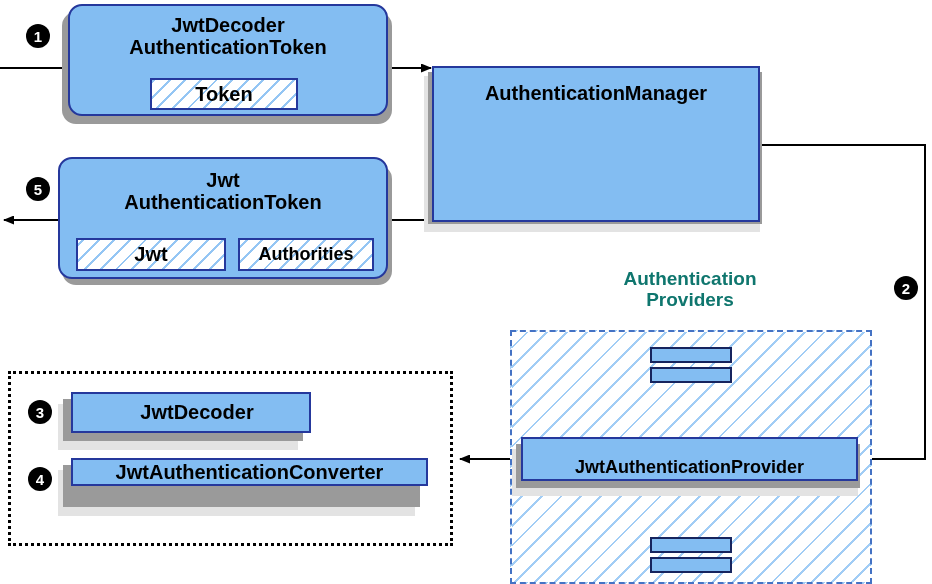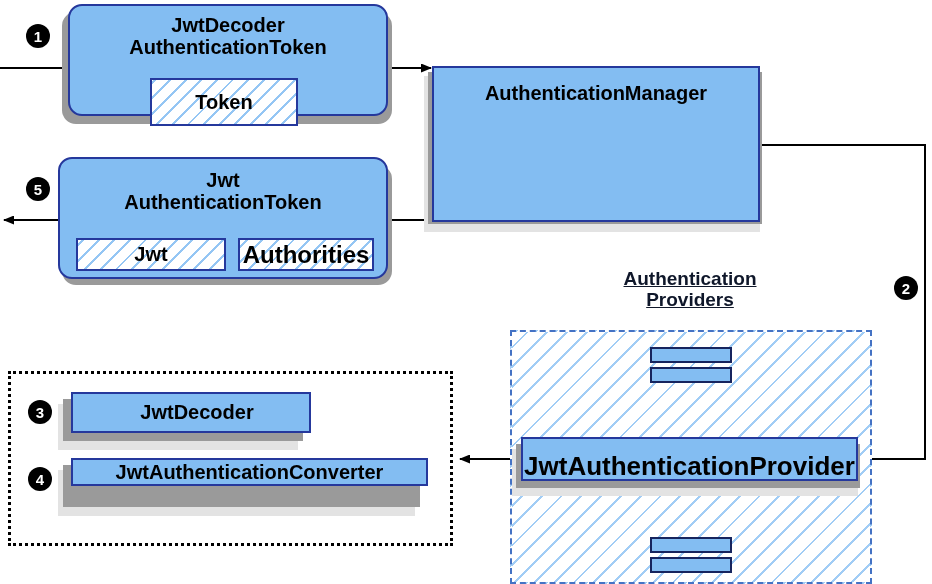--- a/index.html
+++ b/index.html
@@ -92,25 +92,24 @@
     position: absolute;
     box-sizing: border-box;
     border: 3px dotted #000000;
     background: transparent;
     z-index: 1;
   }
   .group-label {
     position: absolute;
     text-align: center;
     font-weight: bold;
-    color: #0f172a;
+    color: #0f766e;
     line-height: 1.12;
     white-space: pre-line;
     z-index: 4;
-    text-decoration: underline;
   }
   
   .bar {
     position: absolute;
     box-sizing: border-box;
     background: #83BDF2;
     border: 2px solid #16245E;
     z-index: 5;
   }
   
@@ -168,47 +167,47 @@
 
   <div class="bar" style="left:650px; top:347px; width:82px; height:16px;"></div>
   <div class="bar" style="left:650px; top:367px; width:82px; height:16px;"></div>
 
   <div class="bar" style="left:650px; top:537px; width:82px; height:16px;"></div>
   <div class="bar" style="left:650px; top:557px; width:82px; height:16px;"></div>
 
   <div class="shadow-b" style="left:512px; top:449px; width:346px; height:47px;"></div>
   <div class="shadow-a" style="left:516px; top:444px; width:344px; height:44px;"></div>
   <div class="node" style="left:521px; top:437px; width:337px; height:44px; justify-content:center;">
-    <div class="node-title" style="font-size:26px;margin-top:16px;">JwtAuthenticationProvider</div>
+    <div class="node-title" style="font-size:18px;margin-top:16px;">JwtAuthenticationProvider</div>
   </div>
 
   <div class="shadow-a shadow-round" style="left:62px; top:12px; width:330px; height:112px;"></div>
   <div class="node node-round" style="left:68px; top:4px; width:320px; height:112px; padding-top:8px;">
     <div class="node-title" style="font-size:20px;">JwtDecoder
 AuthenticationToken</div>
   </div>
-  <div class="hatch" style="left:150px; top:78px; width:148px; height:48px; font-size:20px;">
+  <div class="hatch" style="left:150px; top:78px; width:148px; height:32px; font-size:20px;">
     <span>Token</span>
   </div>
 
   <div class="shadow-b" style="left:424px; top:76px; width:336px; height:156px;"></div>
   <div class="shadow-a" style="left:428px; top:72px; width:334px; height:152px;"></div>
   <div class="node" style="left:432px; top:66px; width:328px; height:156px; padding-top:14px;">
     <div class="node-title" style="font-size:20px;">AuthenticationManager</div>
   </div>
 
   <div class="shadow-a shadow-round" style="left:62px; top:165px; width:330px; height:120px;"></div>
   <div class="node node-round" style="left:58px; top:157px; width:330px; height:122px; padding-top:10px;">
     <div class="node-title" style="font-size:20px;">Jwt
 AuthenticationToken</div>
   </div>
   <div class="hatch" style="left:76px; top:238px; width:150px; height:33px; font-size:20px;">
     <span>Jwt</span>
   </div>
-  <div class="hatch" style="left:238px; top:238px; width:136px; height:33px; font-size:24px;">
+  <div class="hatch" style="left:238px; top:238px; width:136px; height:33px; font-size:18px;">
     <span>Authorities</span>
   </div>
 
   <div class="dotted-group" style="left:8px; top:371px; width:445px; height:175px;"></div>
 
   <div class="shadow-b" style="left:58px; top:404px; width:240px; height:46px;"></div>
   <div class="shadow-a" style="left:63px; top:399px; width:240px; height:42px;"></div>
   <div class="node" style="left:71px; top:392px; width:240px; height:41px; justify-content:center;">
     <div class="node-title" style="font-size:20px;margin-left:12px;">JwtDecoder</div>
   </div>

